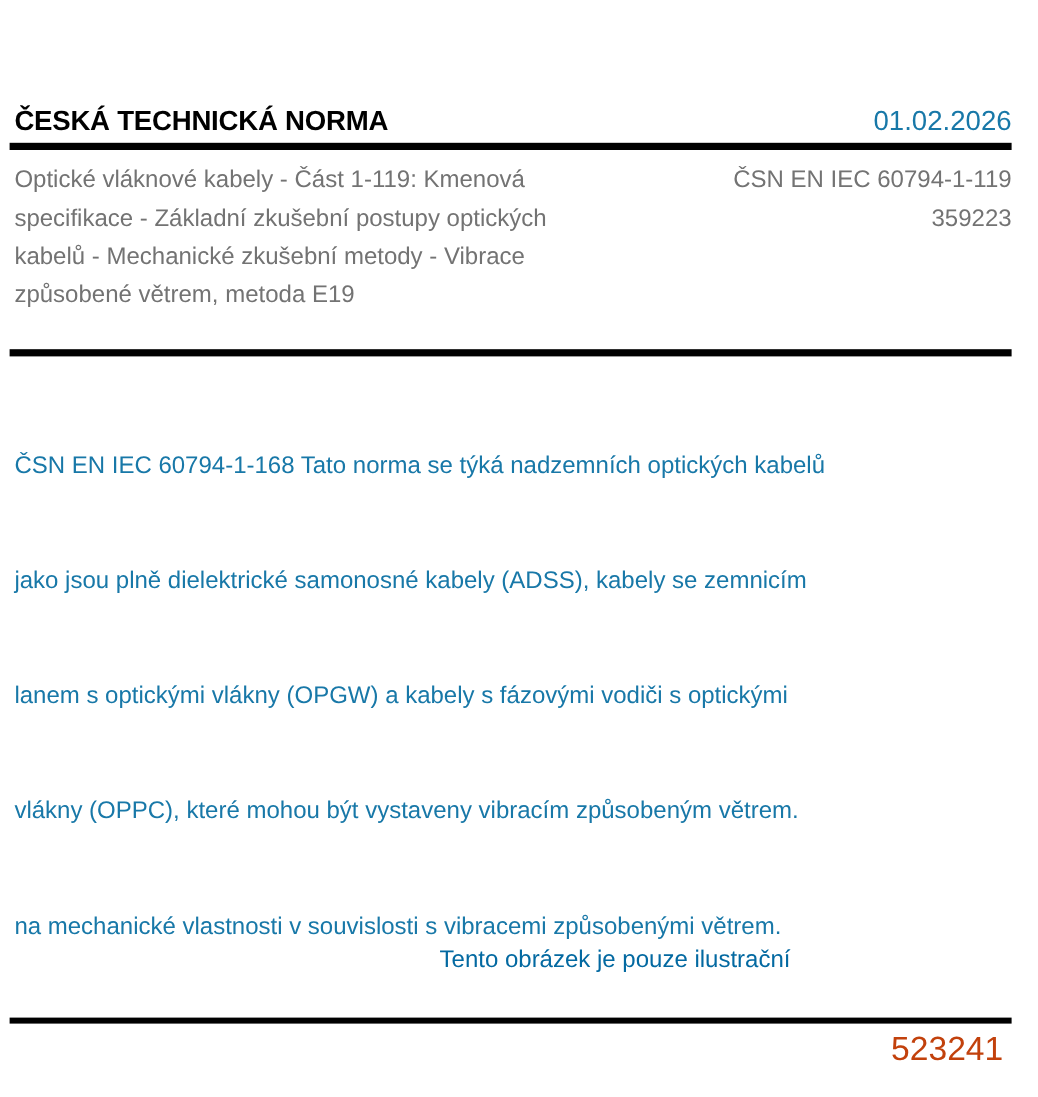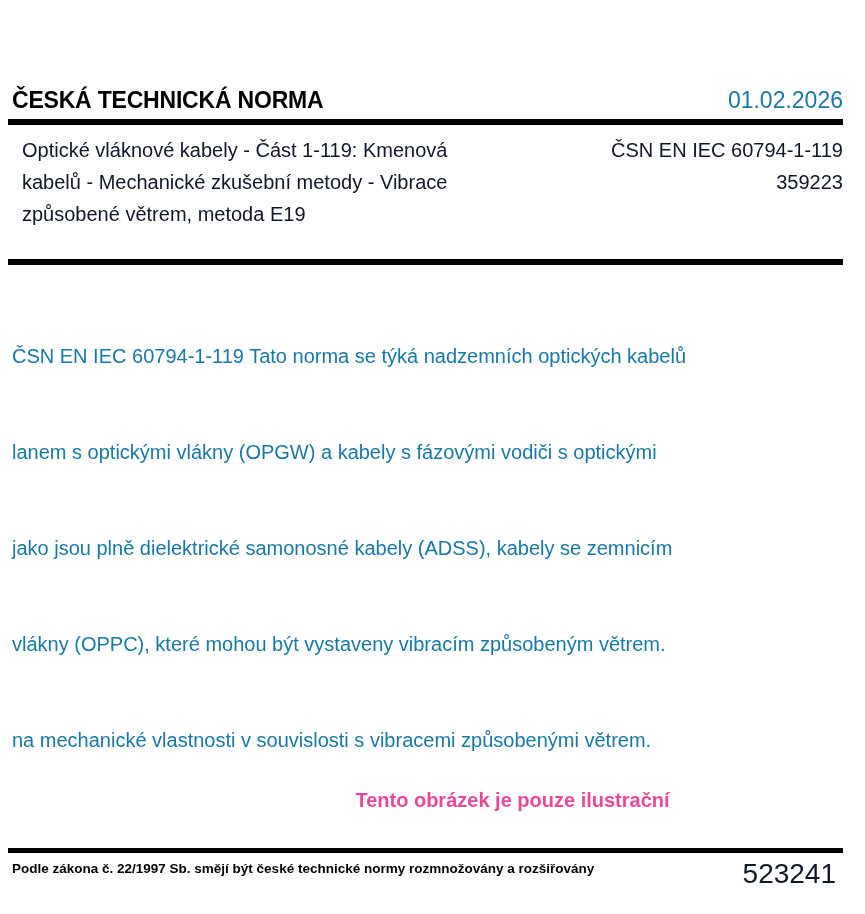--- a/index.html
+++ b/index.html
@@ -39,24 +39,23 @@
     background: #000000;
     margin-left: -4px;
   }
   .rule-1 { margin-top: 5px; }
 
   
   .title-block {
     display: flex;
     justify-content: space-between;
     margin-top: 9px;
-    color: #0f172a;
+    color: #737373;
     font-size: 20px;
     line-height: 32px;
-    margin-left: 10px;
   }
   .title-left { width: 540px; }
   .title-right { text-align: right; flex: 1; }
 
   .rule-2 { margin-top: 29px; }
 
   
   .body-text {
     margin-top: 11px;
     color: #1878A8;
@@ -66,90 +65,90 @@
   }
 
   
   .illustration-note {
     position: absolute;
     top: 789px;
     left: 160px;
     right: 0;
     text-align: center;
     font-size: 20px;
-    font-weight: bold;
-    color: #ec4899;
+    font-weight: normal;
+    color: #0369a1;
   }
 
   
   .footer { position: absolute; top: 848px; left: 0; right: 0; }
   .footer .rule { margin: 0 22px 0 8px; height: 5px; }
   .footer-row {
     display: flex;
     justify-content: space-between;
     align-items: flex-start;
     padding: 7px 29px 0 12px;
   }
   .footer-legal {
     font-size: 13.5px;
     line-height: 17px;
     font-weight: bold;
     color: #000000;
     max-width: 600px;
   }
   .footer-code {
     font-size: 28px;
-    color: #0f172a;
+    color: #c2410c;
     line-height: 28px;
   }
 </style>
 </head>
 <body>
 
 <div class="page">
   <div class="inner">
 
     <div class="header-row">
       <h1 class="doc-heading">ČESKÁ TECHNICKÁ NORMA</h1>
       <div class="doc-date">01.02.2026</div>
     </div>
     <div class="rule rule-1"></div>
 
     <div class="title-block">
       <div class="title-left">
         <div>Optické vláknové kabely - Část 1-119: Kmenová</div>
+        <div>specifikace - Základní zkušební postupy optických</div>
         <div>kabelů - Mechanické zkušební metody - Vibrace</div>
         <div>způsobené větrem, metoda E19</div>
       </div>
       <div class="title-right">
         <div>ČSN EN IEC 60794-1-119</div>
         <div>359223</div>
       </div>
     </div>
 
     <div class="rule rule-2"></div>
 
     <div class="body-text">
-      <div>ČSN EN IEC 60794-1-119 Tato norma se týká nadzemních optických kabelů</div>
+      <div>ČSN EN IEC 60794-1-168 Tato norma se týká nadzemních optických kabelů</div>
+      <div>jako jsou plně dielektrické samonosné kabely (ADSS), kabely se zemnicím</div>
       <div>lanem s optickými vlákny (OPGW) a kabely s fázovými vodiči s optickými</div>
-      <div>jako jsou plně dielektrické samonosné kabely (ADSS), kabely se zemnicím</div>
       <div>vlákny (OPPC), které mohou být vystaveny vibracím způsobeným větrem.</div>
       <div>na mechanické vlastnosti v souvislosti s vibracemi způsobenými větrem.</div>
       
       
       
       
     </div>
 
   </div>
 
   <div class="illustration-note">Tento obrázek je pouze ilustrační</div>
 
   <div class="footer">
     <div class="rule"></div>
     <div class="footer-row">
       <div class="footer-legal">
-        <div>Podle zákona č. 22/1997 Sb. smějí být české technické normy rozmnožovány a rozšiřovány</div>
       </div>
       <div class="footer-code">523241</div>
     </div>
   </div>
 </div>
 
 </body></html>

